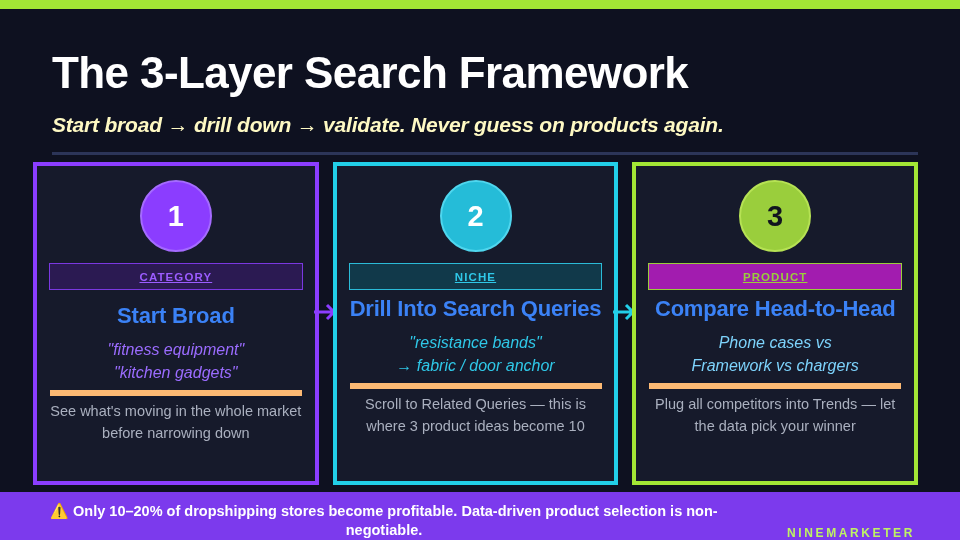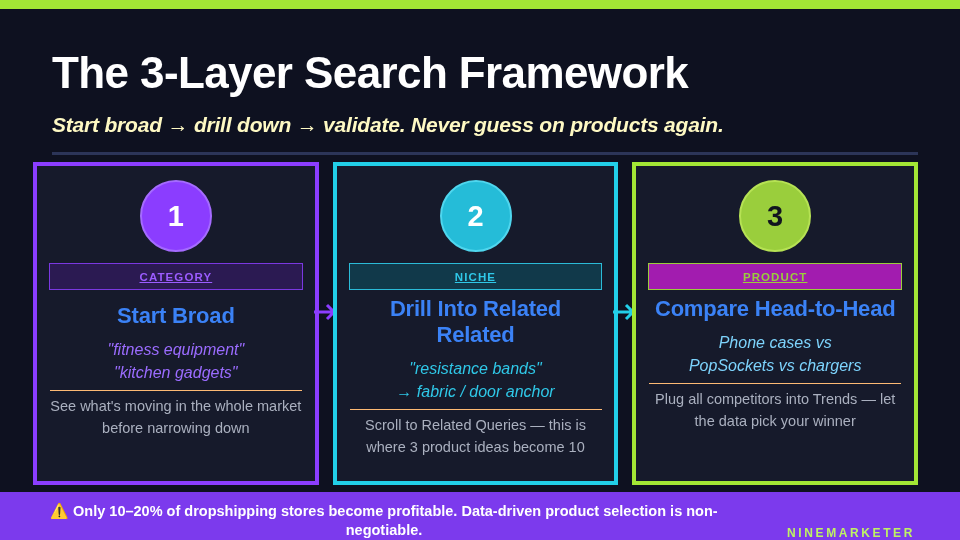--- a/index.html
+++ b/index.html
@@ -128,21 +128,21 @@
     line-height:1.42;
     flex:0 0 auto;
   }
   .c1 .example { color:#9b6cff; }
   .c2 .example { color:#2fc8e8; }
   .c3 .example { color:#7dd3fc; }
 
   .desc-wrap {
     margin-top:6px;
     width:252px;
-    border-top:1px solid #fdba74;
+    border-top:6px solid #fdba74;
     padding-top:5px;
     flex:0 0 auto;
   }
   .desc {
     font-size:14.5px;
     color:#aab0bf;
     text-align:center;
     line-height:1.46;
   }
 
@@ -207,21 +207,21 @@
 
     <div class="connector">
       <svg width="30" height="26" viewBox="0 0 30 26">
         <path d="M3 13 H23 M16 6 L23 13 L16 20" stroke="#8b3dff" stroke-width="3" fill="none"></path>
       </svg>
     </div>
 
     <div class="card c2">
       <div class="circle">2</div>
       <div class="badge">NICHE</div>
-      <div class="card-title">Drill Into Related Related</div>
+      <div class="card-title">Drill Into Search Queries</div>
       <div class="example">
         <div>"resistance bands"</div>
         <div>→ fabric / door anchor</div>
       </div>
       <div class="desc-wrap">
         <div class="desc">Scroll to Related Queries — this is where 3 product ideas become 10</div>
       </div>
     </div>
 
     <div class="connector">
@@ -229,21 +229,21 @@
         <path d="M3 13 H23 M16 6 L23 13 L16 20" stroke="#22cfe8" stroke-width="3" fill="none"></path>
       </svg>
     </div>
 
     <div class="card c3">
       <div class="circle">3</div>
       <div class="badge">PRODUCT</div>
       <div class="card-title">Compare Head-to-Head</div>
       <div class="example">
         <div>Phone cases vs</div>
-        <div>PopSockets vs chargers</div>
+        <div>Framework vs chargers</div>
       </div>
       <div class="desc-wrap">
         <div class="desc">Plug all competitors into Trends — let the data pick your winner</div>
       </div>
     </div>
 
   </div>
 
   <div id="footer">
     <div id="footer-note">

